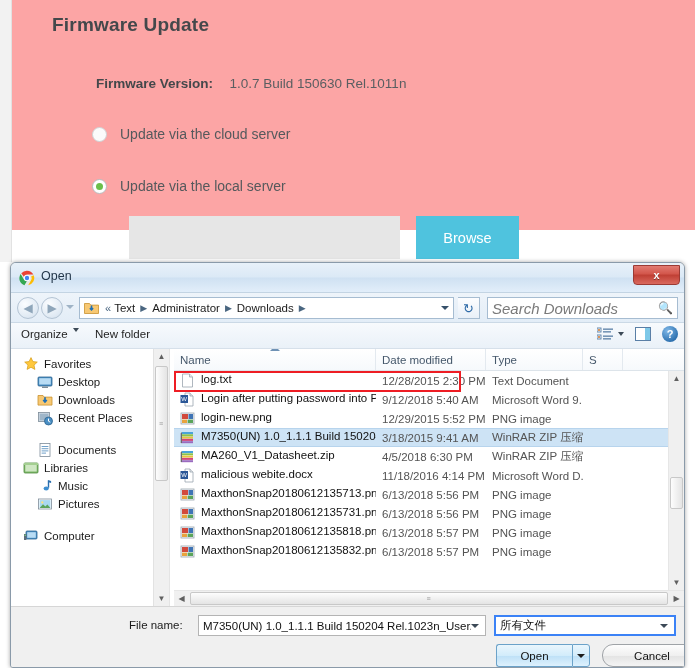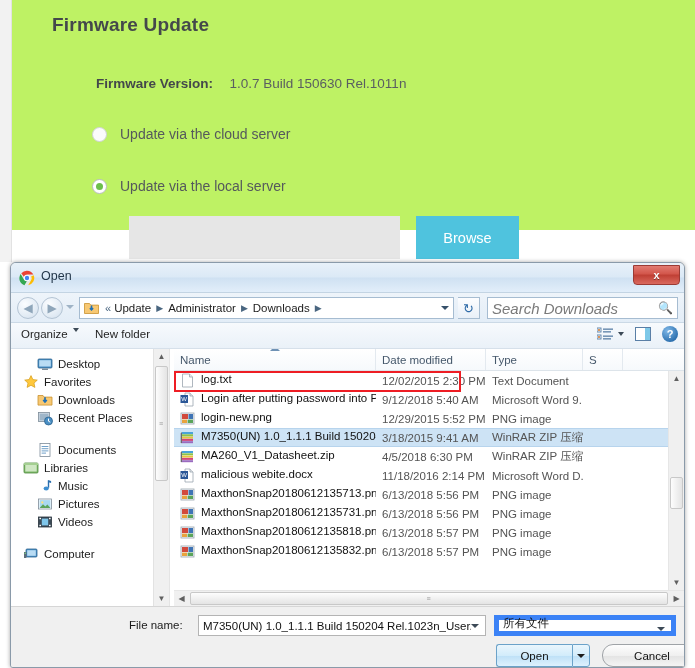--- a/index.html
+++ b/index.html
@@ -10,21 +10,21 @@
     background: #ffffff;
     font-family: "Liberation Sans", sans-serif;
   }
   #root { position: relative; width: 695px; height: 668px; background:#fff; }
 
   
   .page-left-rail {
     position:absolute; left:0; top:0; width:12px; height:262px;
     background:#f2f2f2; border-right:1px solid #e2e2e2;
   }
-  .page-body { position:absolute; left:12px; top:0; right:0; height:230px; background:#bef264; }
+  .page-body { position:absolute; left:12px; top:0; right:0; height:230px; background:#fca5a5; }
   .page-title {
     position:absolute; left:40px; top:14px;
     font-size:19px; font-weight:bold; color:#44484b;
     letter-spacing:.2px;
   }
   .fw-version-row { position:absolute; left:84px; top:74px; white-space:nowrap; }
   .fw-version-label { font-size:13.5px; font-weight:bold; color:#44484b; }
   .fw-version-value { font-size:13.5px; color:#5a5e61; margin-left:12px; }
 
   .radio-row { position:absolute; left:80px; display:flex; align-items:center; }
@@ -267,22 +267,22 @@
     display:flex; align-items:center; padding-left:4px;
   }
   .fn-value { font-size:11.5px; color:#111; flex:1; white-space:nowrap; overflow:hidden; }
   .fld-caret {
     width:0;height:0;margin-right:6px;
     border-left:4px solid transparent;border-right:4px solid transparent;
     border-top:4px solid #3d4a57;
   }
   .ft-field {
     position:absolute; left:483px; top:8px; width:182px; height:21px;
-    background:#fff; border:5px solid #3b82f6;
-    display:flex; align-items:flex-end; padding-left:4px;
+    background:#fff; border:2px solid #3b82f6;
+    display:flex; align-items:center; padding-left:4px;
   }
   .ft-value { font-size:11.5px; color:#111; flex:1; white-space:nowrap; }
 
   .btn {
     position:absolute; height:23px;
     border:1px solid #9fa3a7; border-radius:3px;
     font-size:11.5px; display:flex; align-items:center; justify-content:center;
     cursor:pointer; color:#111;
   }
   .open-btn {
@@ -362,21 +362,21 @@
       <div class="recent-caret"></div>
 
       <div class="crumbbar">
         <span class="crumb-folder-ico">
           <svg width="15" height="14" viewBox="0 0 15 14">
             <path d="M0.5 2.5h5l1.3 1.6h7.7v8.4H0.5z" fill="#f7c873" stroke="#c9922f" stroke-width=".8"></path>
             <path d="M7.5 4.5v4.2M5.9 7.1l1.6 1.8 1.6-1.8" stroke="#1f6fb5" stroke-width="1.6" fill="none"></path>
           </svg>
         </span>
         <span class="crumb-chev">«</span>
-        <span class="crumb-item">Update</span>
+        <span class="crumb-item">Text</span>
         <span class="crumb-sep">▶</span>
         <span class="crumb-item">Administrator</span>
         <span class="crumb-sep">▶</span>
         <span class="crumb-item">Downloads</span>
         <span class="crumb-sep">▶</span>
         <span class="crumb-dd"></span>
       </div>
 
       <div class="refresh-btn">↻</div>
 
@@ -412,37 +412,37 @@
             <i></i>
           </span>
         <span class="helpicon">?</span>
       </div>
     </div>
 
     <div class="dialog-main">
 
       <div class="navpane">
 
+        <div class="np-item">
+          <span class="np-ico">
+            <svg width="16" height="16" viewBox="0 0 16 16">
+                <path d="M8 1.6l1.9 4 4.4.5-3.3 3 .9 4.3L8 11.3 4.1 13.4l.9-4.3-3.3-3 4.4-.5z" fill="#ffc83d" stroke="#d49b16" stroke-width=".7"></path>
+              </svg>
+          </span>
+          <span class="np-label">Favorites</span>
+        </div>
         <div class="np-item child">
           <span class="np-ico">
             <svg width="16" height="16" viewBox="0 0 16 16">
                 <rect x="1" y="3" width="14" height="9" rx="1" fill="#4a8fc4" stroke="#2c628f" stroke-width=".8"></rect>
                 <rect x="2.2" y="4.2" width="11.6" height="6.3" fill="#b9dcf4"></rect>
                 <rect x="5" y="12.5" width="6" height="1.5" fill="#7e8d99"></rect>
               </svg>
           </span>
           <span class="np-label">Desktop</span>
-        </div>
-        <div class="np-item">
-          <span class="np-ico">
-            <svg width="16" height="16" viewBox="0 0 16 16">
-                <path d="M8 1.6l1.9 4 4.4.5-3.3 3 .9 4.3L8 11.3 4.1 13.4l.9-4.3-3.3-3 4.4-.5z" fill="#ffc83d" stroke="#d49b16" stroke-width=".7"></path>
-              </svg>
-          </span>
-          <span class="np-label">Favorites</span>
         </div>
         <div class="np-item child">
           <span class="np-ico">
             <svg width="16" height="16" viewBox="0 0 16 16">
                 <path d="M1 3.5h5l1.2 1.6H15v8H1z" fill="#f7c873" stroke="#c9922f" stroke-width=".8"></path>
                 <path d="M8 5.2v4.4M6.2 8l1.8 2 1.8-2" stroke="#1f6fb5" stroke-width="1.7" fill="none"></path>
               </svg>
           </span>
           <span class="np-label">Downloads</span>
         </div>
@@ -496,35 +496,20 @@
           <span class="np-ico">
             <svg width="16" height="16" viewBox="0 0 16 16">
                 <rect x="1.5" y="3" width="13" height="10" fill="#fff" stroke="#7d8c99" stroke-width=".8"></rect>
                 <rect x="2.6" y="4.1" width="10.8" height="7.8" fill="#a8d8f0"></rect>
                 <circle cx="5.3" cy="6.4" r="1.1" fill="#ffe27a"></circle>
                 <path d="M2.6 11.9l3.4-3.6 2.3 2.3 2.1-2 3 3.3z" fill="#5aa45a"></path>
               </svg>
           </span>
           <span class="np-label">Pictures</span>
         </div>
-        <div class="np-item child">
-          <span class="np-ico">
-            <svg width="16" height="16" viewBox="0 0 16 16">
-                <rect x="1.5" y="3" width="13" height="10" fill="#3b4a57" stroke="#26313b" stroke-width=".8"></rect>
-                <g fill="#fff">
-                  <rect x="2.4" y="3.8" width="1.6" height="1.4"></rect>
-                  <rect x="2.4" y="10.8" width="1.6" height="1.4"></rect>
-                  <rect x="12" y="3.8" width="1.6" height="1.4"></rect>
-                  <rect x="12" y="10.8" width="1.6" height="1.4"></rect>
-                </g>
-                <rect x="4.8" y="4.6" width="6.4" height="6.8" fill="#7fc6ea"></rect>
-              </svg>
-          </span>
-          <span class="np-label">Videos</span>
-        </div>
 
         <div class="np-gap"></div>
 
         <div class="np-item">
           <span class="np-ico">
             <svg width="16" height="16" viewBox="0 0 16 16">
                 <rect x="3" y="3" width="11" height="8" rx="1" fill="#4a8fc4" stroke="#2c628f" stroke-width=".8"></rect>
                 <rect x="4.2" y="4.2" width="8.6" height="5.6" fill="#b9dcf4"></rect>
                 <rect x="1" y="6" width="2.5" height="6" fill="#5d6d7a"></rect>
                 <circle cx="2.2" cy="7.2" r=".7" fill="#7ee07e"></circle>
@@ -558,21 +543,21 @@
         <div class="rows">
 
           <div class="row">
             <div class="cell name">
               <span class="fico"><svg width="15" height="15" viewBox="0 0 15 15">
                     <path d="M2.5 1h7l3 3v10h-10z" fill="#fff" stroke="#9aa5ae" stroke-width=".8"></path>
                     <path d="M9.5 1v3h3" fill="#e4e8ec" stroke="#9aa5ae" stroke-width=".8"></path>
                   </svg></span>
               <span>log.txt</span>
             </div>
-            <div class="cell date">12/02/2015 2:30 PM</div>
+            <div class="cell date">12/28/2015 2:30 PM</div>
             <div class="cell type">Text Document</div>
           </div>
 
           <div class="row">
             <div class="cell name">
               <span class="fico"><svg width="15" height="15" viewBox="0 0 15 15">
                     <path d="M5 1h5l3 3v10H5z" fill="#fff" stroke="#9aa5ae" stroke-width=".8"></path>
                     <path d="M10 1v3h3" fill="#e4e8ec" stroke="#9aa5ae" stroke-width=".8"></path>
                     <rect x="0.5" y="3" width="7.5" height="8" fill="#2b5797"></rect>
                     <text x="4.2" y="9.4" font-size="6" fill="#fff" text-anchor="middle" font-family="sans-serif">W</text>
@@ -638,21 +623,21 @@
           <div class="row">
             <div class="cell name">
               <span class="fico"><svg width="15" height="15" viewBox="0 0 15 15">
                     <path d="M5 1h5l3 3v10H5z" fill="#fff" stroke="#9aa5ae" stroke-width=".8"></path>
                     <path d="M10 1v3h3" fill="#e4e8ec" stroke="#9aa5ae" stroke-width=".8"></path>
                     <rect x="0.5" y="3" width="7.5" height="8" fill="#2b5797"></rect>
                     <text x="4.2" y="9.4" font-size="6" fill="#fff" text-anchor="middle" font-family="sans-serif">W</text>
                   </svg></span>
               <span>malicious webite.docx</span>
             </div>
-            <div class="cell date">11/18/2016 2:14 PM</div>
+            <div class="cell date">11/18/2016 4:14 PM</div>
             <div class="cell type">Microsoft Word D...</div>
           </div>
 
           <div class="row">
             <div class="cell name">
               <span class="fico"><svg width="15" height="15" viewBox="0 0 15 15">
                     <rect x="1" y="2" width="13" height="11" fill="#f4f6f8" stroke="#9aa5ae" stroke-width=".8"></rect>
                     <rect x="2" y="3" width="6" height="5" fill="#d24a3c"></rect>
                     <rect x="8.5" y="3" width="4.5" height="5" fill="#3f74b5"></rect>
                     <rect x="2" y="8.6" width="5" height="3.4" fill="#e8a33d"></rect>

